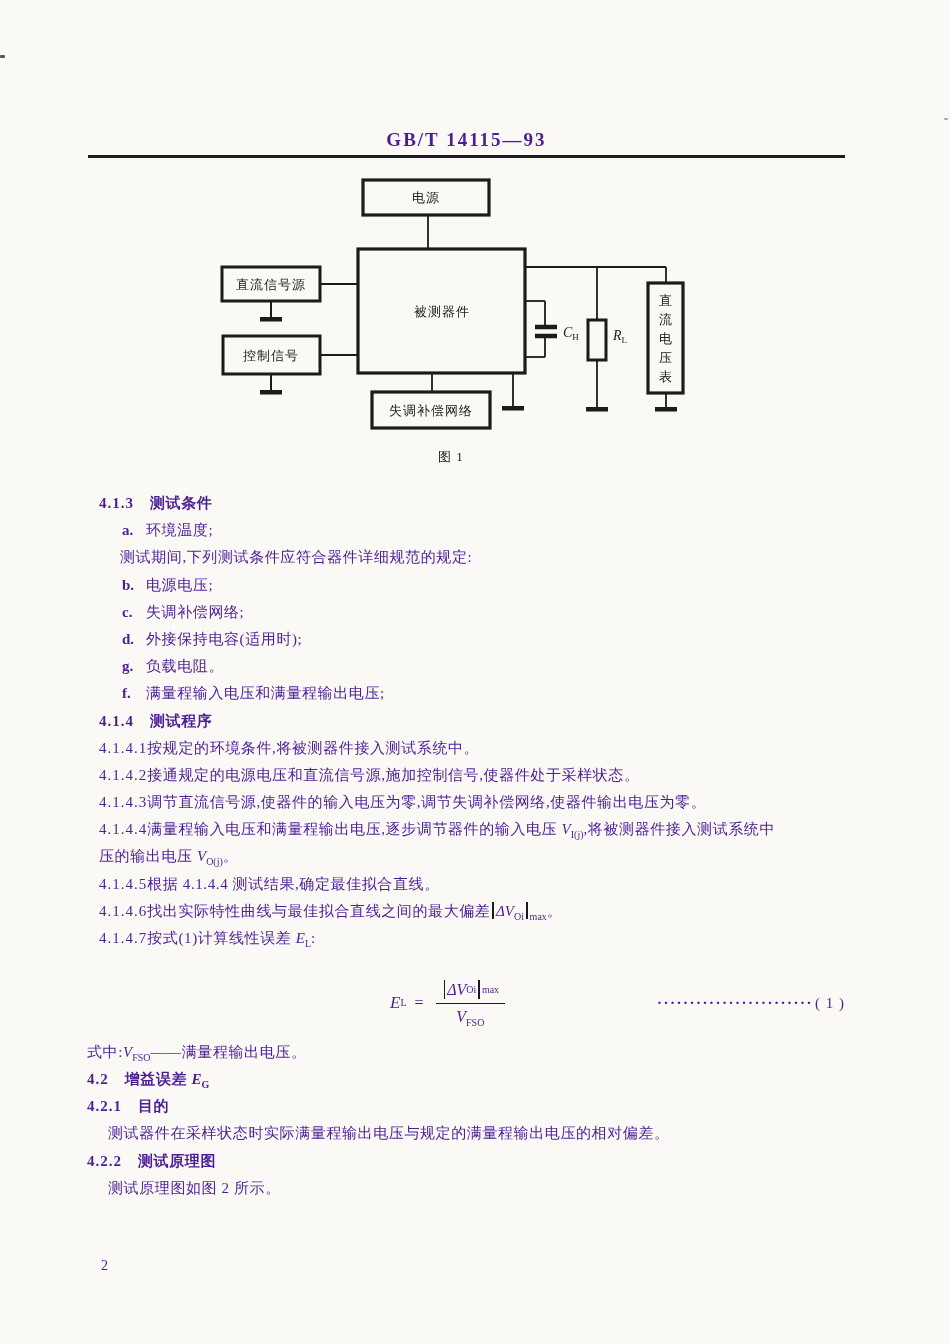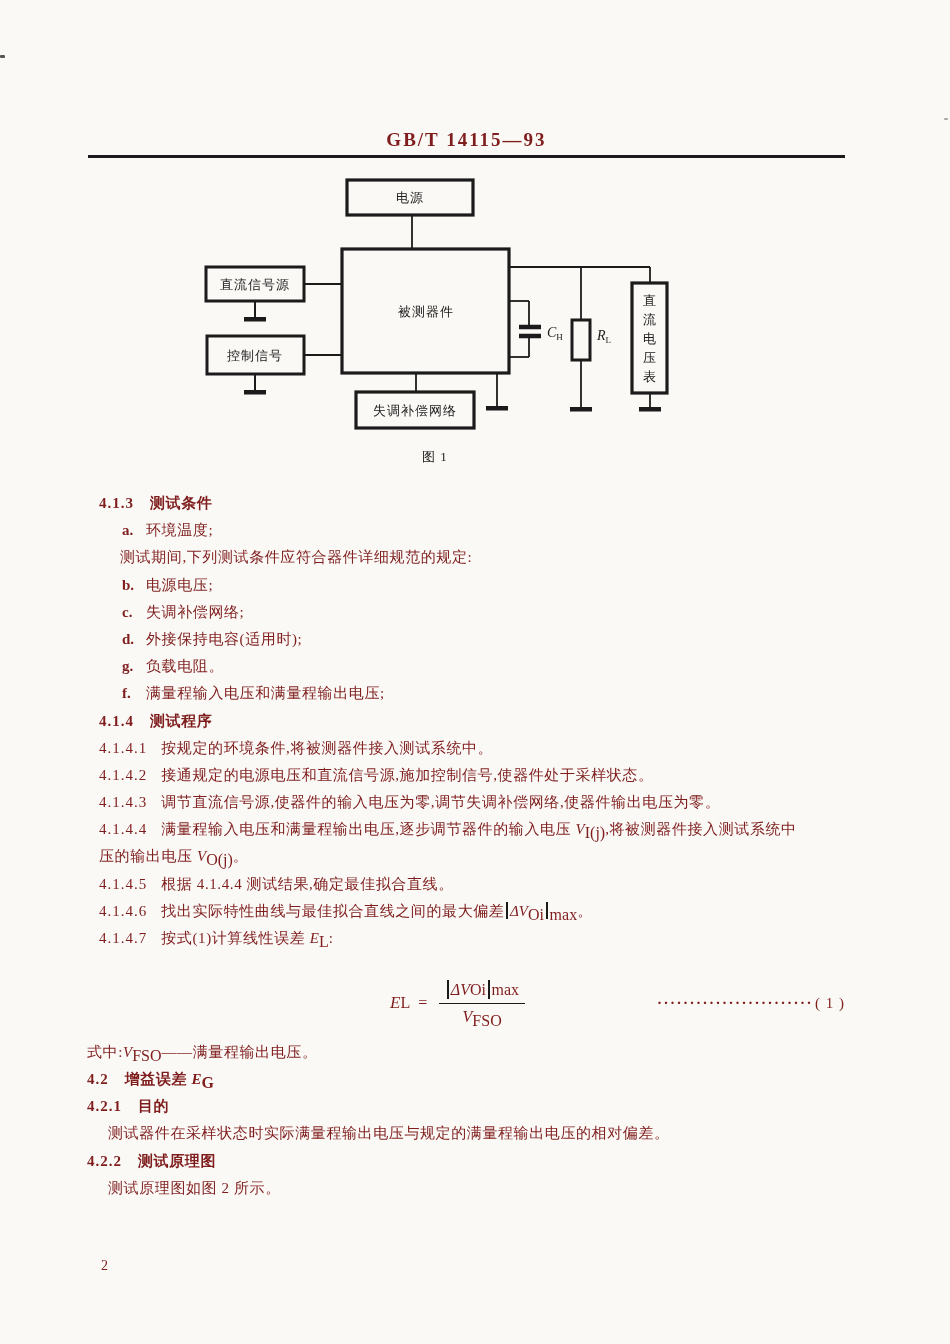--- a/index.html
+++ b/index.html
@@ -1,43 +1,43 @@
 <!DOCTYPE html>
 <html><head>
 <meta charset="utf-8">
 <style>
   html,body{margin:0;padding:0;background:#d8d8d4;}
   .page{position:relative;width:950px;height:1344px;margin:0 auto;background:#faf9f6;
-        font-family:"Liberation Serif","DejaVu Sans",serif;color:#7f1d1d;overflow:hidden;}
+        font-family:"Liberation Serif","DejaVu Sans",serif;color:#4c1d95;overflow:hidden;}
   .speck{position:absolute;background:#555;border-radius:1px;}
 
   
   .hdr{position:absolute;left:88px;top:129px;width:757px;text-align:center;
        font-size:19px;font-weight:700;letter-spacing:2px;
        font-family:"Liberation Serif","DejaVu Serif",serif;}
   .rule{position:absolute;left:88px;top:155px;width:757px;height:3px;background:#1c1c1c;}
 
   
-  .fig{position:absolute;left:164px;top:170px;}
+  .fig{position:absolute;left:180px;top:170px;}
   .fig svg{display:block;}
   .fig text{fill:#1b1b1b;font-size:13px;letter-spacing:1px;
             font-family:"Liberation Serif","DejaVu Sans",serif;}
   .fig .lbl-math{font-style:italic;font-size:14px;letter-spacing:0;}
 
   
   .flow{position:absolute;left:99px;top:490px;width:762px;font-size:15px;
         line-height:27.2px;letter-spacing:.6px;}
   .line{height:27.2px;white-space:nowrap;}
   .h{font-weight:700;}
   .hn{font-weight:700;margin-right:16px;letter-spacing:1px;}
-  .sn{margin-right:14px;letter-spacing:1px;}
+  .sn{letter-spacing:1px;}
   .ind{text-indent:21px;}
   .cl{padding-left:23px;}
   .mk{font-weight:700;display:inline-block;width:24px;letter-spacing:0;}
-  sub,.sub{font-size:16px;vertical-align:-4px;letter-spacing:0;line-height:0;}
+  sub,.sub{font-size:10px;vertical-align:-4px;letter-spacing:0;line-height:0;}
   .it{font-style:italic;font-family:"Liberation Serif","DejaVu Serif",serif;letter-spacing:0;}
   .vbar{display:inline-block;width:1.6px;height:17px;background:#1b1b1b;
         vertical-align:-3px;margin:0 2px;}
 
   
   .feq{position:absolute;left:87px;top:960px;width:758px;height:86px;
        display:flex;align-items:center;font-size:16px;}
   .f-left{margin-left:303px;display:flex;align-items:center;}
   .frac{display:inline-flex;flex-direction:column;align-items:center;margin-left:12px;}
   .fnum{padding:0 6px 4px;border-bottom:1.8px solid #1b1b1b;display:flex;align-items:center;}

